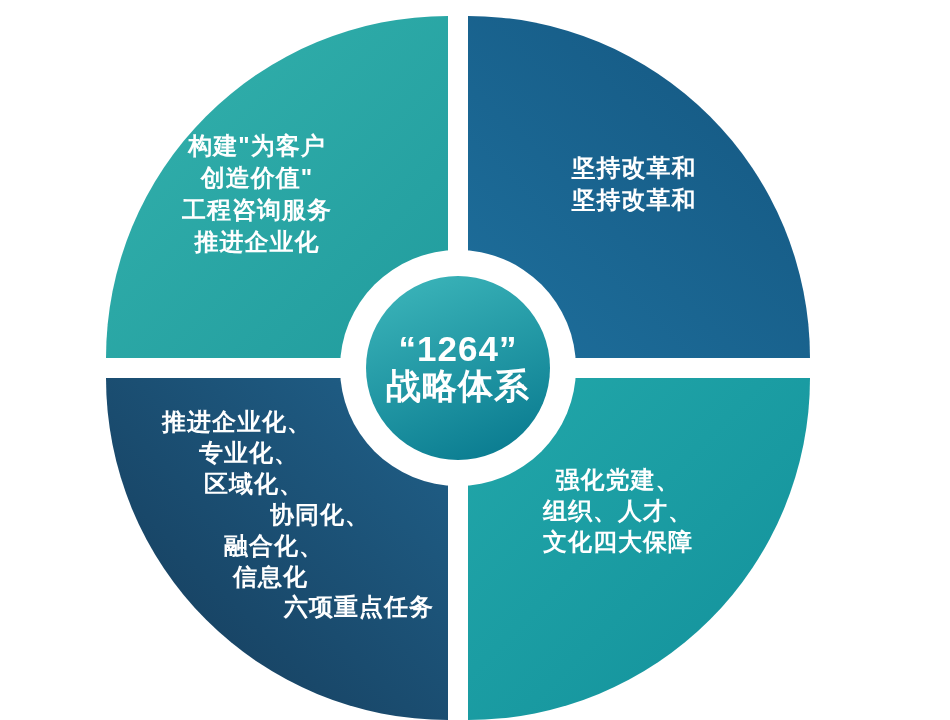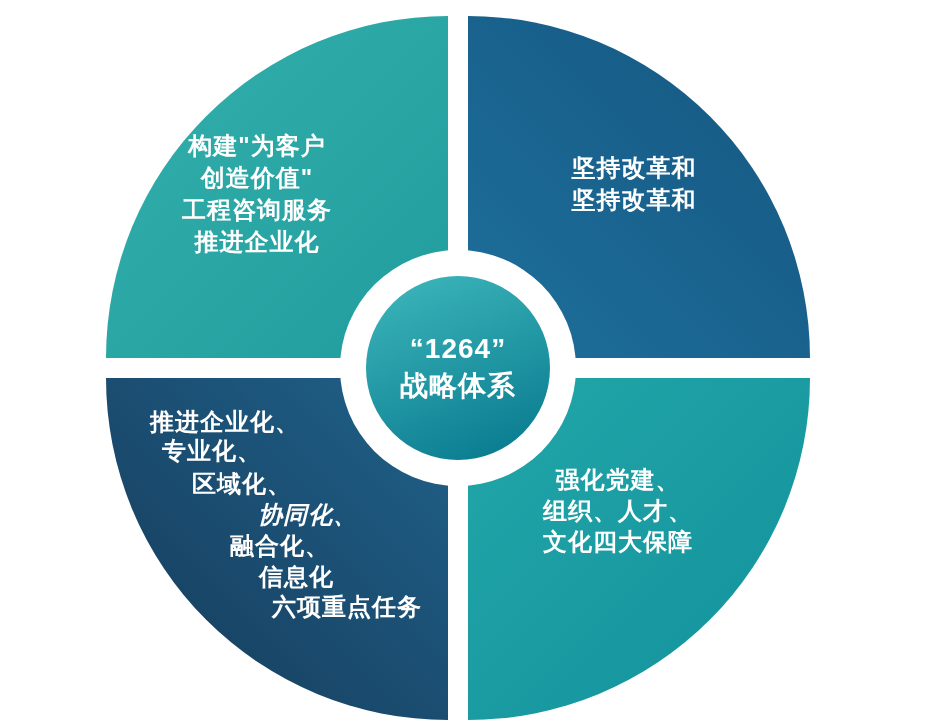--- a/index.html
+++ b/index.html
@@ -16,35 +16,35 @@
     color:#ffffff;
     font-weight:bold;
     font-size:24px;
     line-height:32px;
     letter-spacing:1px;
   }
   .txt span { display:block; }
   .tl { left:128px; top:130px; width:258px; text-align:center; }
   .tr { left:505px; top:152px; width:258px; text-align:center; }
   .br { left:520px; top:464px; width:196px; text-align:center; line-height:31px; }
-  .bl { left:140px; top:406px; line-height:31px; }
+  .bl { left:152px; top:406px; line-height:31px; }
   .bl span:nth-child(1){ margin-left:10px; }
-  .bl span:nth-child(2){ margin-left:22px;font-family:Liberation Mono, monospace; }
+  .bl span:nth-child(2){ margin-left:47px; }
   .bl span:nth-child(3){ margin-left:52px; }
-  .bl span:nth-child(4){ margin-left:118px;font-style:italic; }
-  .bl span:nth-child(5){ margin-left:90px; }
-  .bl span:nth-child(6){ margin-left:119px; }
+  .bl span:nth-child(4){ margin-left:118px; }
+  .bl span:nth-child(5){ margin-left:72px; }
+  .bl span:nth-child(6){ margin-left:81px; }
   .bl span:nth-child(7){ margin-left:132px;font-family:Liberation Serif, serif; }
   .center-label {
     position:absolute;
     left:338px; top:330px; width:240px;
     text-align:center;
     color:#ffffff;
     font-weight:bold;
-    font-size:28px;
+    font-size:35px;
     line-height:37px;
     letter-spacing:1px;
   }
   .center-label span { display:block; }
 </style>
 </head>
 <body>
 
 <div class="stage">
 

